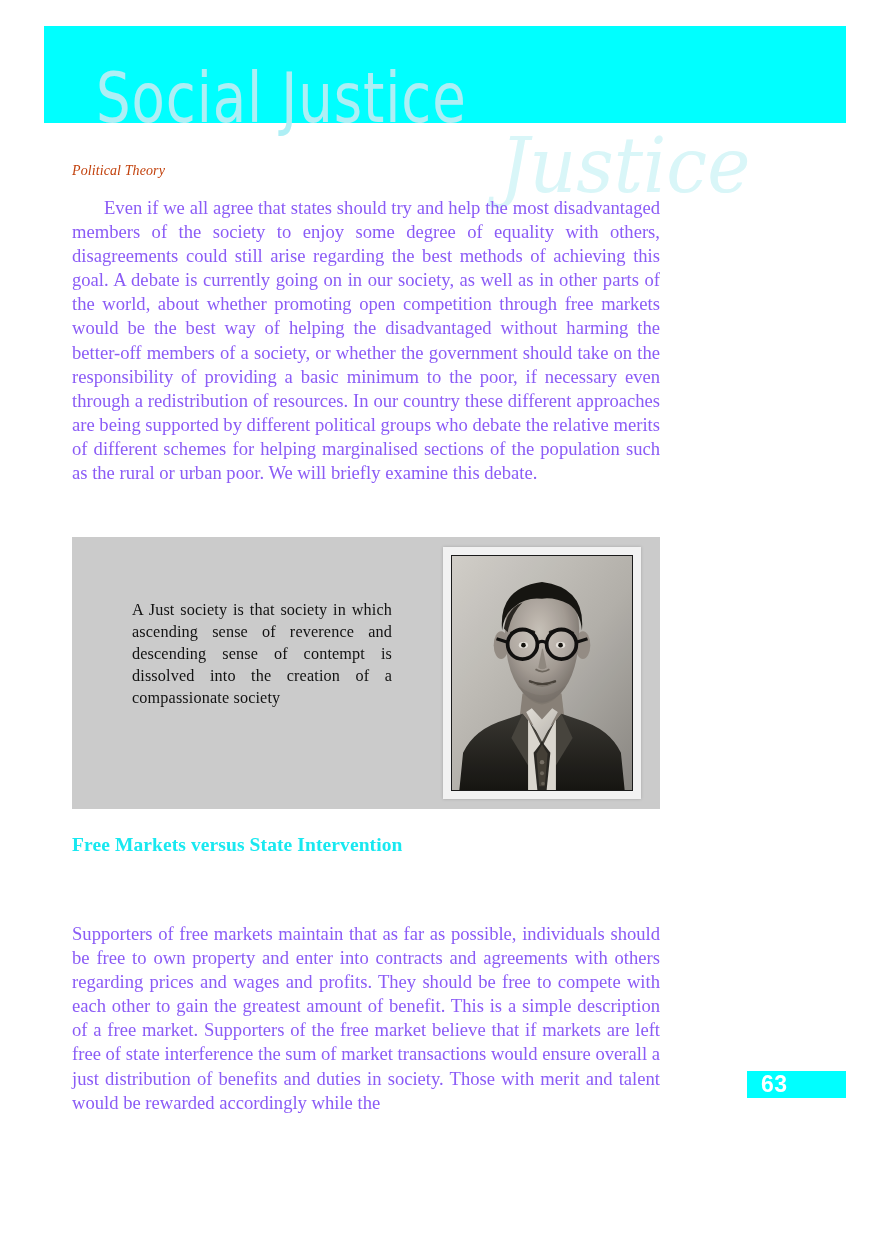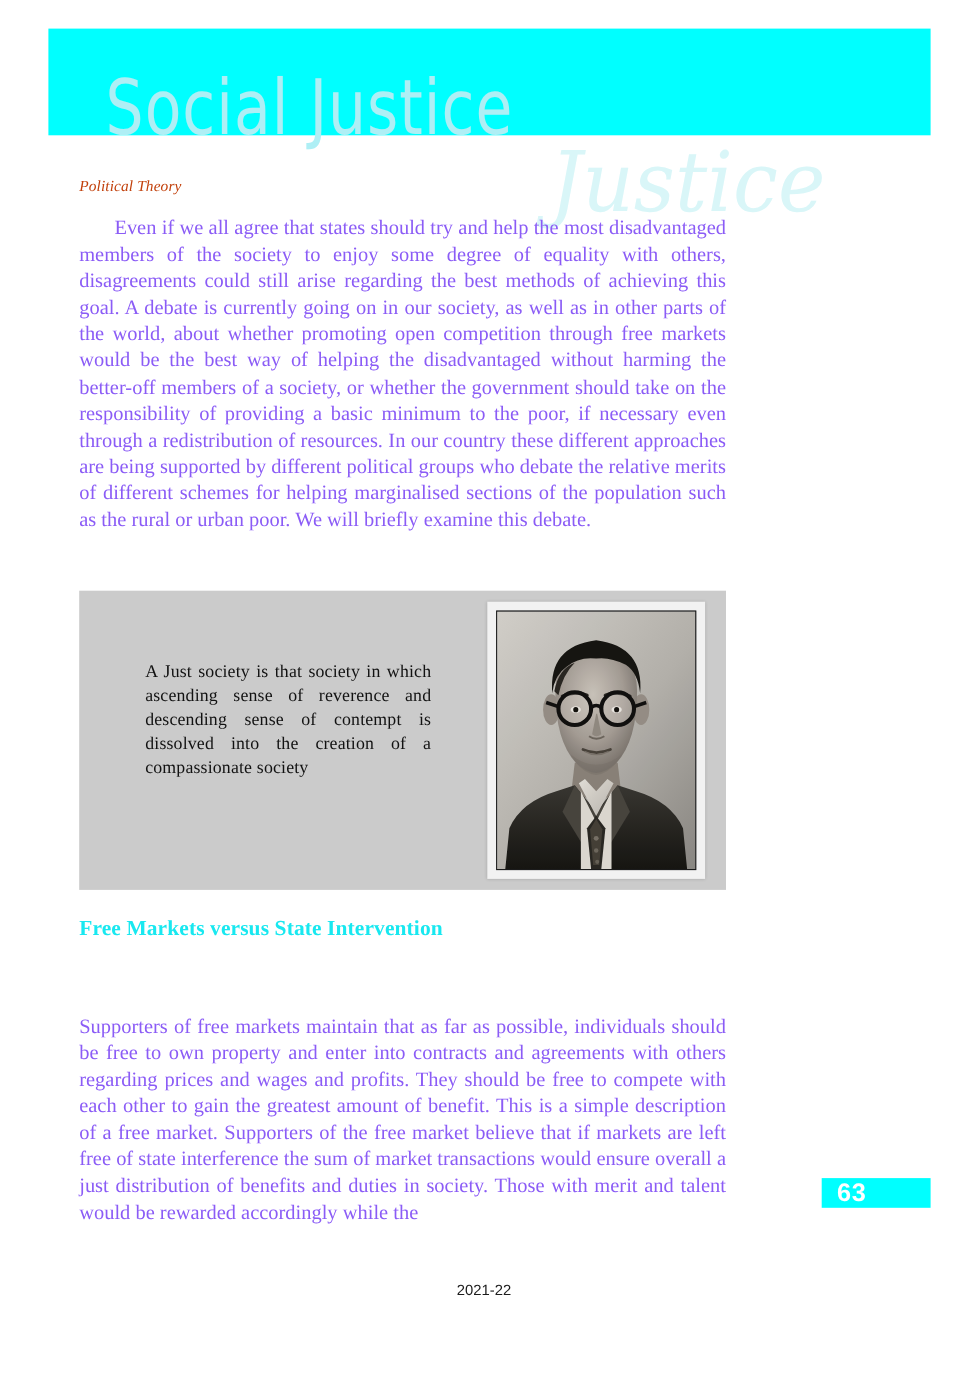--- a/index.html
+++ b/index.html
@@ -327,15 +327,14 @@
   </div>
 
   <div class="page-badge">
     <div class="badge-bar"></div>
     <div class="badge-gap"></div>
     <div class="badge-block">
       <span class="badge-number">63</span>
     </div>
   </div>
 
-  <div class="footer-year">2021-22</div>
 
 </div>
 
 </body></html>

